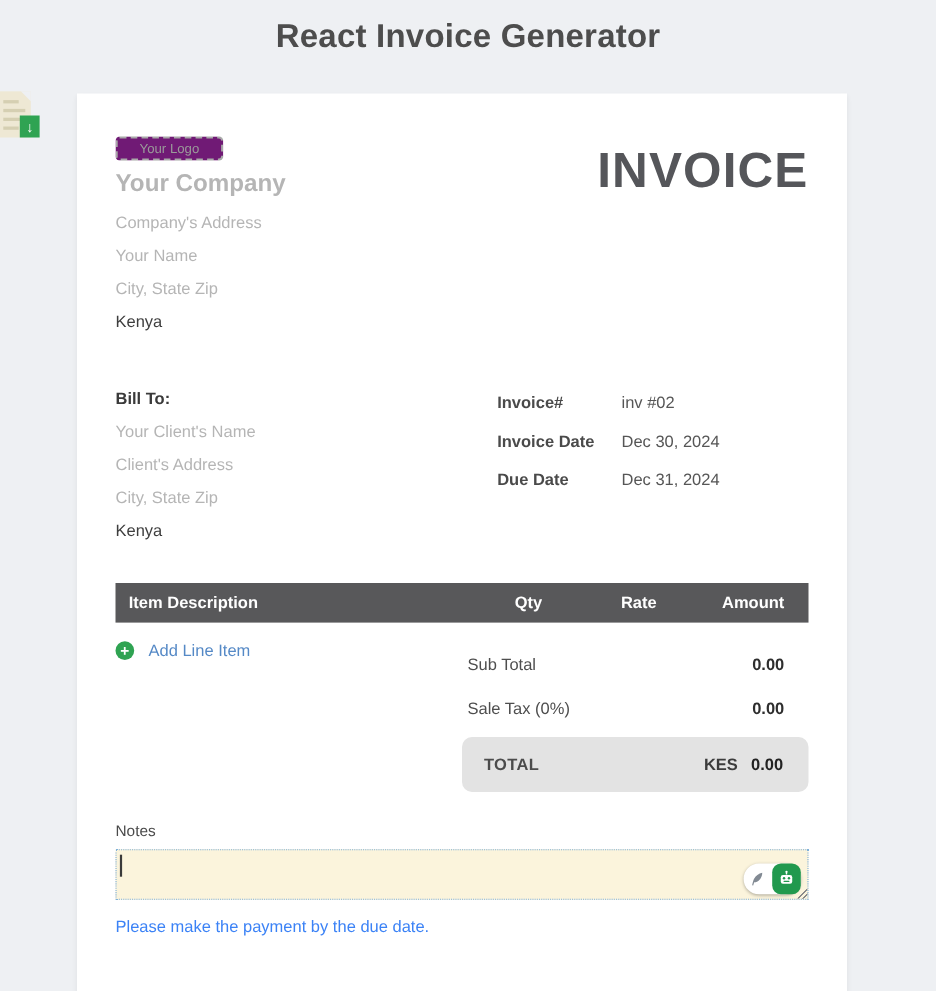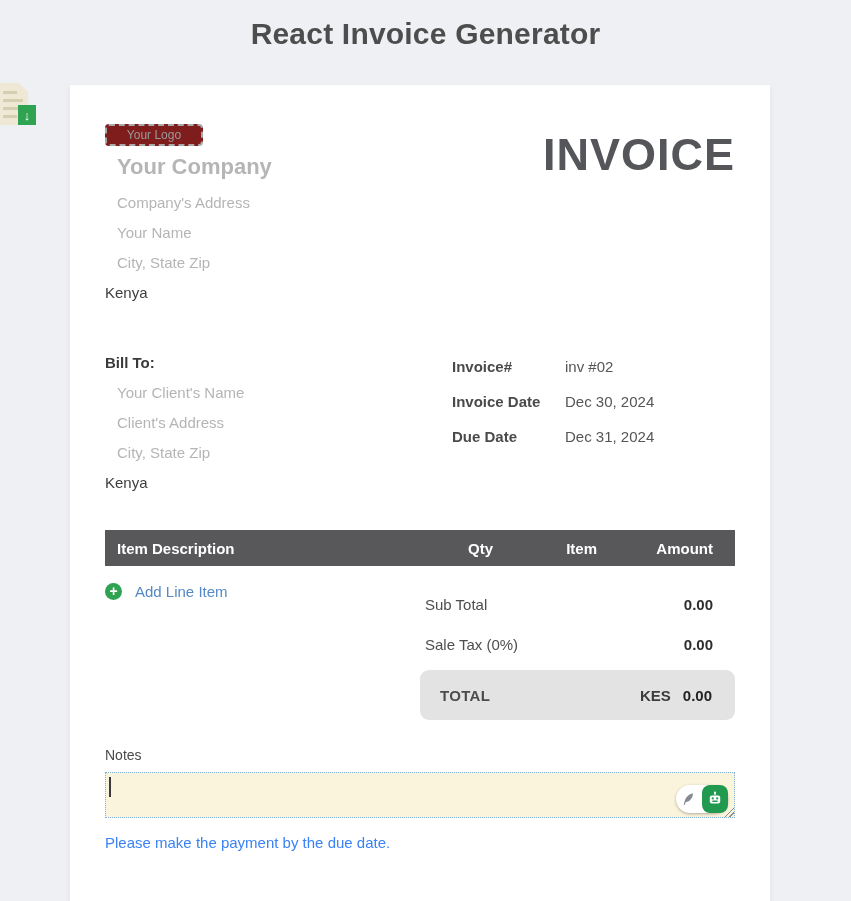--- a/index.html
+++ b/index.html
@@ -43,28 +43,28 @@
   .card {
     position:absolute; left:70px; top:85px; width:700px; height:830px;
     background:#ffffff;
     box-shadow:0 2px 5px rgba(0,0,0,.07);
     padding:39px 35px 0 35px;
   }
 
   
   .inv-header { position:relative; }
   .logo-box {
-    width:98px; height:22px; background:#7f1d1d;
+    width:98px; height:22px; background:#701a75;
     border:2px dashed #a9a9a9; border-radius:4px;
     display:flex; align-items:center; justify-content:center;
     font-size:12px; color:#9a9a9a; cursor:pointer;
   }
   .company-name { font-size:22px; font-weight:bold; color:#9d9d9d; margin-top:8px; cursor:text; }
   .field-line { font-size:15px; margin-top:15px; cursor:text; line-height:15px; }
-  .placeholder { color:#b5b5b5;margin-left:12px; }
+  .placeholder { color:#b5b5b5; }
   .filled { color:#3e3e3e; }
   .invoice-word {
     position:absolute; right:0; top:5px;
     font-size:45px; font-weight:600; color:#55565a; letter-spacing:1px;
   }
 
   
   .bill-row { display:flex; margin-top:55px; }
   .bill-left { flex:1; }
   .bill-label { font-size:15px; font-weight:bold; color:#3a3a3a; line-height:15px; }
@@ -186,21 +186,21 @@
       <div class="meta-row">
         <div class="meta-label">Due Date</div>
         <div class="meta-value">Dec 31, 2024</div>
       </div>
     </div>
   </div>
 
   <div class="table-head">
     <div class="th-desc">Item Description</div>
     <div class="th-qty">Qty</div>
-    <div class="th-rate">Item</div>
+    <div class="th-rate">Rate</div>
     <div class="th-amount">Amount</div>
   </div>
 
   <div class="add-line">
     <div class="plus-circle">+</div>
     <div class="add-line-label">Add Line Item</div>
   </div>
 
   <div class="totals">
     <div class="totals-row">

